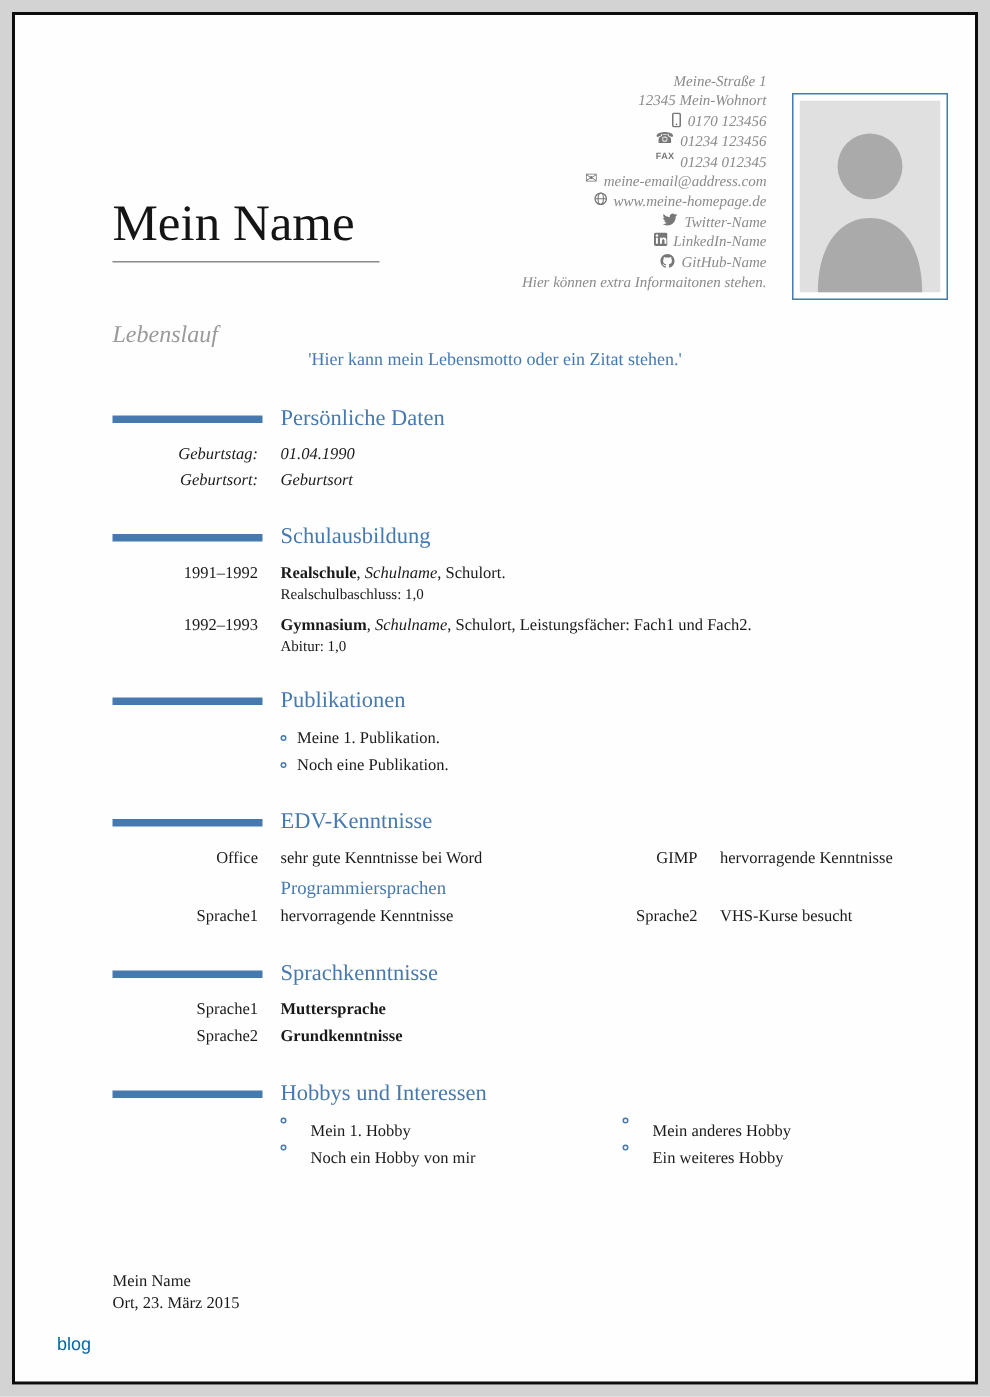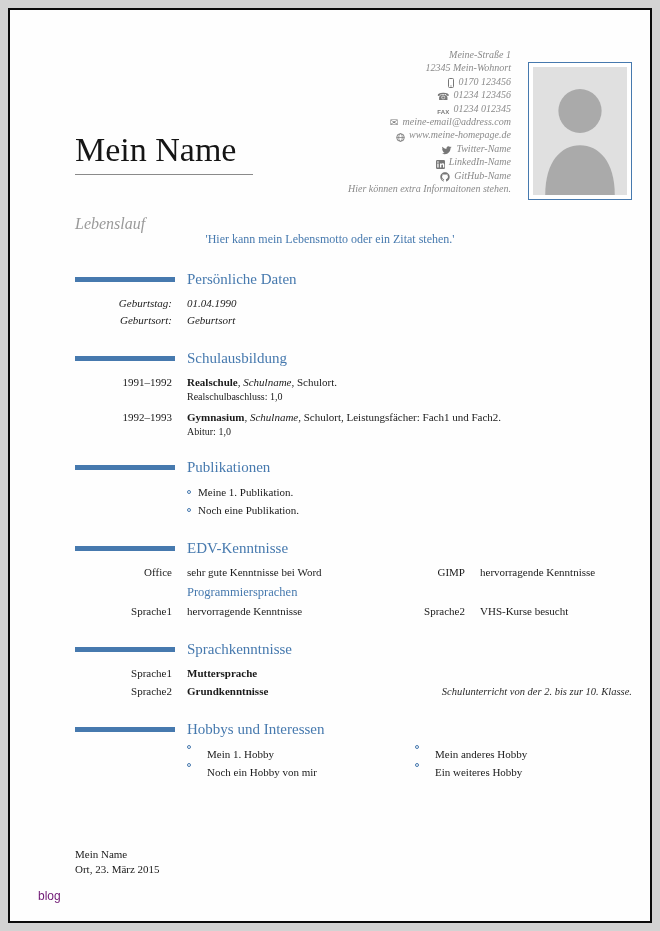--- a/index.html
+++ b/index.html
@@ -10,21 +10,21 @@
   .page{position:absolute;left:8px;top:8px;width:644px;height:915px;background:#fefefe;border:2px solid #0c0c0c;}
 
   
   .header{position:relative;height:215px;}
   .nameblock{position:absolute;left:65px;top:122px;}
   .name{font-size:34px;font-weight:normal;margin:0;line-height:1.05;color:#151515;}
   .name-rule{border:none;border-top:1px solid #8a8a8a;width:178px;margin:6px 0 3px 0;}
   .subtitle{font-size:16px;font-style:italic;color:#9a9a9a;margin-top:40px;}
 
   .contact{position:absolute;top:38px;right:139px;text-align:right;font-style:italic;color:var(--muted);font-size:10px;line-height:13.4px;}
-  .c-line{display:flex;justify-content:flex-end;align-items:flex-end;gap:4px;height:13.4px;}
+  .c-line{display:flex;justify-content:flex-end;align-items:flex-start;gap:4px;height:13.4px;}
   .c-icon{display:inline-flex;align-items:center;font-style:normal;color:var(--icon);}
   .c-glyph{font-family:"DejaVu Sans",sans-serif;font-style:normal;font-size:10px;line-height:1;color:var(--icon);}
   .c-glyph.fax{font-family:"Liberation Sans",sans-serif;font-size:6px;font-weight:bold;letter-spacing:.2px;}
 
   .photo{position:absolute;left:518px;top:52px;width:104px;height:138px;border:1px solid var(--accent);background:#fff;padding:4px;}
   .photo svg{display:block;width:100%;height:100%;}
 
   
   .quote{margin-top:7px;text-align:center;color:var(--accent);font-size:12px;line-height:15px;}
 
@@ -50,21 +50,21 @@
   .row4{display:grid;grid-template-columns:97px 193px 70px 1fr;column-gap:15px;font-size:11px;line-height:17px;}
   .subhead{margin:4px 0 3px 112px;color:var(--accent);font-size:12.5px;line-height:15px;}
 
   .lrow{display:grid;grid-template-columns:97px 160px 1fr;column-gap:15px;font-size:11px;line-height:17.5px;}
   .lnote{font-style:italic;text-align:right;font-size:10.5px;color:#2a2a2a;}
 
   .hrow{display:grid;grid-template-columns:97px 213px 1fr;column-gap:15px;font-size:11px;line-height:18px;}
   .hcell{display:flex;align-items:flex-start;gap:16px;}
 
   .footer{position:absolute;left:65px;bottom:44px;font-size:11px;line-height:15px;color:#1a1a1a;}
-  .watermark{position:absolute;left:28px;bottom:18px;font-family:"Liberation Sans",sans-serif;font-size:12px;color:#701a75;}
+  .watermark{position:absolute;left:28px;bottom:18px;font-family:"Liberation Sans",sans-serif;font-size:12px;color:#0369a1;}
 </style>
 </head>
 <body>
 
 <div class="canvas">
   <div class="page">
 
     <div class="header">
 
       <div class="nameblock">
@@ -242,21 +242,20 @@
       </div>
       <div class="rows">
         <div class="lrow">
           <div class="plabel">Sprache1</div>
           <div class="b">Muttersprache</div>
           <div class="lnote"></div>
         </div>
         <div class="lrow">
           <div class="plabel">Sprache2</div>
           <div class="b">Grundkenntnisse</div>
-          <div class="lnote">Schulunterricht von der 2. bis zur 10. Klasse.</div>
         </div>
       </div>
     </div>
 
     <div class="section">
       <div class="sec-head">
         <div class="bar"></div>
         <div class="sec-title">Hobbys und Interessen</div>
       </div>
       <div class="rows">

